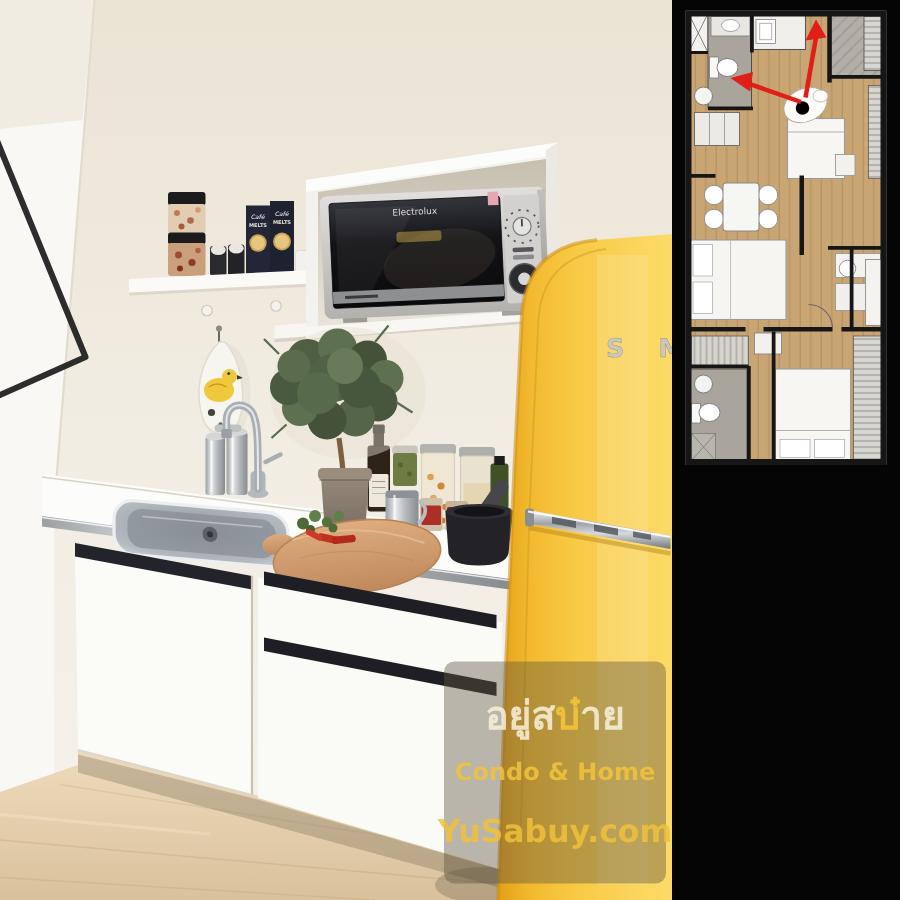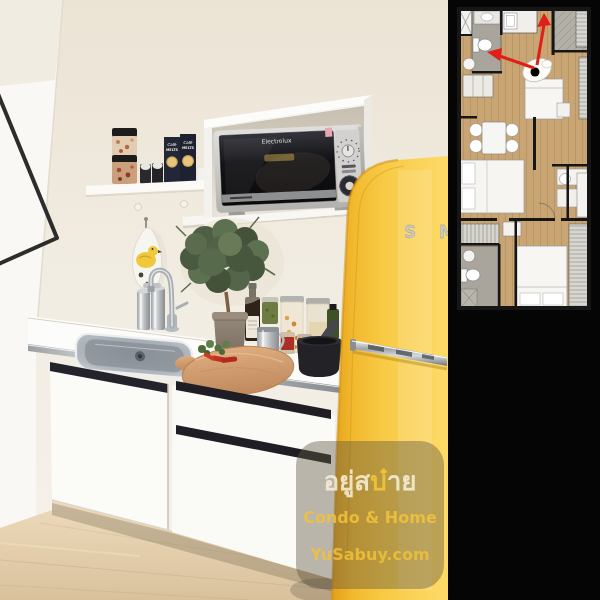--- a/index.html
+++ b/index.html
@@ -1,27 +1,27 @@
 <!DOCTYPE html>
 <html><head>
 <meta charset="utf-8">
 <style>
   html,body{margin:0;padding:0;background:#111;}
   .stage{position:relative;width:600px;height:600px;overflow:hidden;background:#040404;
          font-family:"DejaVu Sans","Liberation Sans",sans-serif;}
   .photo{position:absolute;left:0;top:0;width:448px;height:600px;overflow:hidden;background:#f2eee5;}
   .photo svg{display:block;}
-  .watermark{position:absolute;left:296px;top:441px;width:148px;height:148px;border-radius:24px;
+  .watermark{position:absolute;left:296px;top:441px;width:148px;height:148px;border-radius:7px;
              background:rgba(96,86,64,.42);display:flex;flex-direction:column;align-items:center;
              justify-content:center;text-align:center;line-height:1.12;}
   .wm1{font-size:26px;font-weight:bold;color:rgba(246,238,214,.88);}
   .wm1 .accent{color:rgba(240,193,59,.95);}
   .wm2{font-size:16px;font-weight:bold;color:rgba(240,193,59,.88);margin-top:13px;}
   .wm3{font-size:24px;font-weight:bold;color:rgba(246,238,214,.92);margin-top:2px;}
-  .wm4{font-size:16px;font-weight:bold;color:rgba(240,193,59,.85);margin-top:19px;}
+  .wm4{font-size:21px;font-weight:bold;color:rgba(240,193,59,.85);margin-top:19px;}
   .side{position:absolute;left:448px;top:0;width:152px;height:600px;background:#050505;}
   .plan{position:absolute;left:9px;top:7px;}
 </style>
 </head>
 <body>
 
 <div class="stage">
 
   <div class="photo">
     <svg width="448" height="600" viewBox="0 0 448 600" xmlns="http://www.w3.org/2000/svg">

